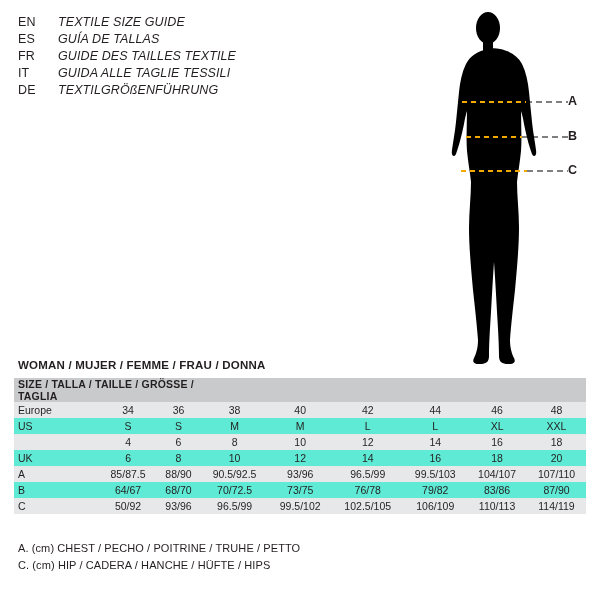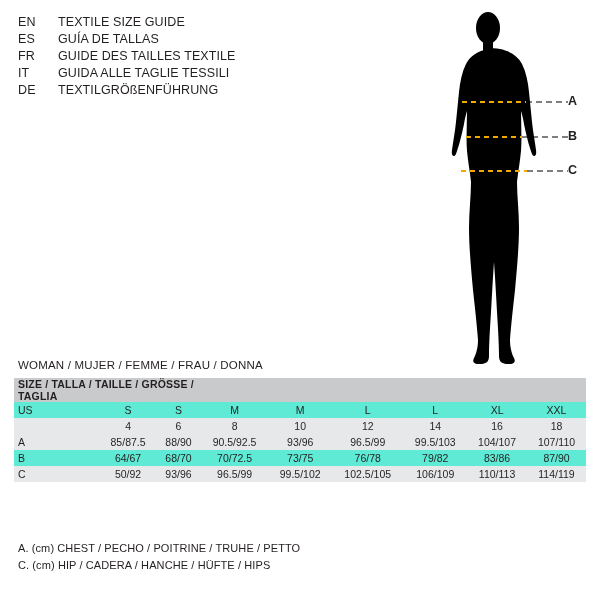--- a/index.html
+++ b/index.html
@@ -37,39 +37,40 @@
     letter-spacing: 0.1px;
   }
   .lang-code {
     width: 40px;
     flex: 0 0 40px;
     font-size: 12.5px;
   }
   .lang-text {
     font-size: 12.5px;
     white-space: nowrap;
+    font-style: italic;
   }
 
   
   .figure-wrap {
     position: absolute;
     left: 400px;
     top: 6px;
     width: 190px;
     height: 366px;
   }
   .figure-wrap svg { display: block; }
 
   
   .woman-title {
     position: absolute;
     left: 18px;
     top: 359px;
     font-size: 11.5px;
-    font-weight: normal;
+    font-weight: bold;
     letter-spacing: 0.2px;
     color: #231f20;
   }
 
   
   .size-table {
     position: absolute;
     left: 14px;
     top: 378px;
     width: 572px;
@@ -217,20 +218,31 @@
       <tr class="head">
         <td class="label" colspan="3">SIZE / TALLA / TAILLE / GRÖSSE / TAGLIA</td>
         <td class="val"></td>
         <td class="val"></td>
         <td class="val"></td>
         <td class="val"></td>
         <td class="val"></td>
         <td class="val"></td>
       </tr>
 
+      <tr class="shade">
+        <td class="label">Europe</td>
+        <td class="val">34</td>
+        <td class="val">36</td>
+        <td class="val">38</td>
+        <td class="val">40</td>
+        <td class="val">42</td>
+        <td class="val">44</td>
+        <td class="val">46</td>
+        <td class="val">48</td>
+      </tr>
 
       <tr class="plain">
         <td class="label">US</td>
         <td class="val">S</td>
         <td class="val">S</td>
         <td class="val">M</td>
         <td class="val">M</td>
         <td class="val">L</td>
         <td class="val">L</td>
         <td class="val">XL</td>
@@ -242,20 +254,31 @@
         <td class="val">4</td>
         <td class="val">6</td>
         <td class="val">8</td>
         <td class="val">10</td>
         <td class="val">12</td>
         <td class="val">14</td>
         <td class="val">16</td>
         <td class="val">18</td>
       </tr>
 
+      <tr class="plain">
+        <td class="label">UK</td>
+        <td class="val">6</td>
+        <td class="val">8</td>
+        <td class="val">10</td>
+        <td class="val">12</td>
+        <td class="val">14</td>
+        <td class="val">16</td>
+        <td class="val">18</td>
+        <td class="val">20</td>
+      </tr>
 
       <tr class="shade">
         <td class="label">A</td>
         <td class="val">85/87.5</td>
         <td class="val">88/90</td>
         <td class="val">90.5/92.5</td>
         <td class="val">93/96</td>
         <td class="val">96.5/99</td>
         <td class="val">99.5/103</td>
         <td class="val">104/107</td>

